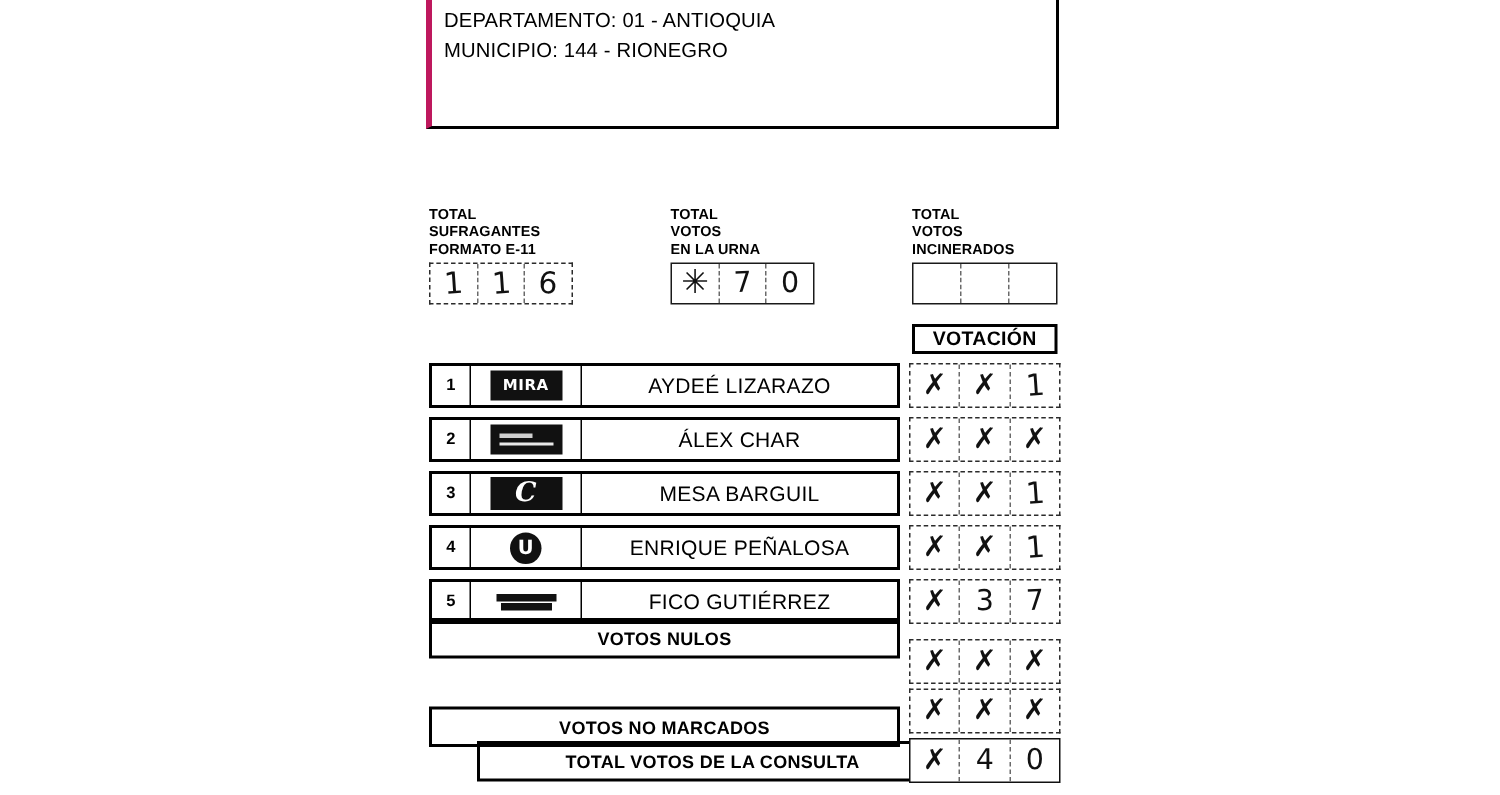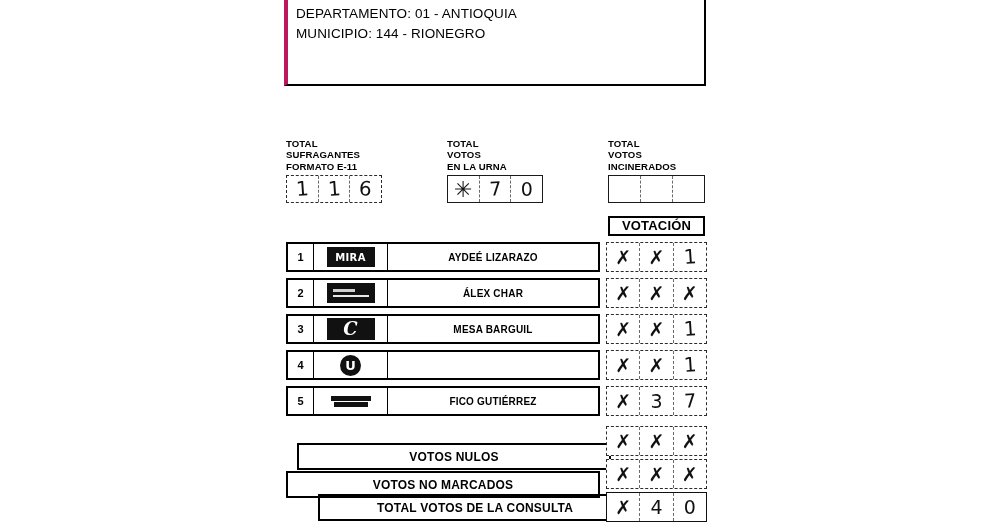--- a/index.html
+++ b/index.html
@@ -180,22 +180,22 @@
     box-sizing: border-box;
     display: flex;
     align-items: center;
     justify-content: center;
   }
   .cand-name {
     flex: 1;
     display: flex;
     align-items: center;
     justify-content: center;
-    font-size: 10px;
-    font-weight: bold;
+    font-size: 14px;
+    font-weight: normal;
     letter-spacing: 0.2px;
   }
 
   
   .logo-mira {
     width: 48px; height: 20px; background: #111;
     display: flex; align-items: center; justify-content: center;
   }
   .logo-mira span {
     color: #fff; font-size: 10px; font-weight: bold;
@@ -413,20 +413,21 @@
       </div>
   </div>
 
   <div class="cand-row" style="top:350px;">
     <div class="cand-num">4</div>
     <div class="cand-logo">
       <span class="logo-u">
           <span>U</span>
         </span>
     </div>
+    <div class="cand-name">ENRIQUE PEÑALOSA</div>
   </div>
   <div class="vote-box" style="top:350px;">
     <div class="vcell">
         <span class="hand xmark">✗</span>
       </div>
     <div class="vcell">
         <span class="hand xmark">✗</span>
       </div>
     <div class="vcell">
         <span class="hand one">1</span>
@@ -448,21 +449,21 @@
         <span class="hand xmark">✗</span>
       </div>
     <div class="vcell">
         <span class="hand">3</span>
       </div>
     <div class="vcell">
         <span class="hand seven">7</span>
       </div>
   </div>
 
-  <div class="sum-row" style="top:443px;margin-left:11px;">
+  <div class="sum-row" style="top:412px;">
     <span>VOTOS NULOS</span>
   </div>
   <div class="vote-box" style="top:426px;">
     <div class="vcell">
         <span class="hand xmark">✗</span>
       </div>
     <div class="vcell">
         <span class="hand xmark">✗</span>
       </div>
     <div class="vcell">

